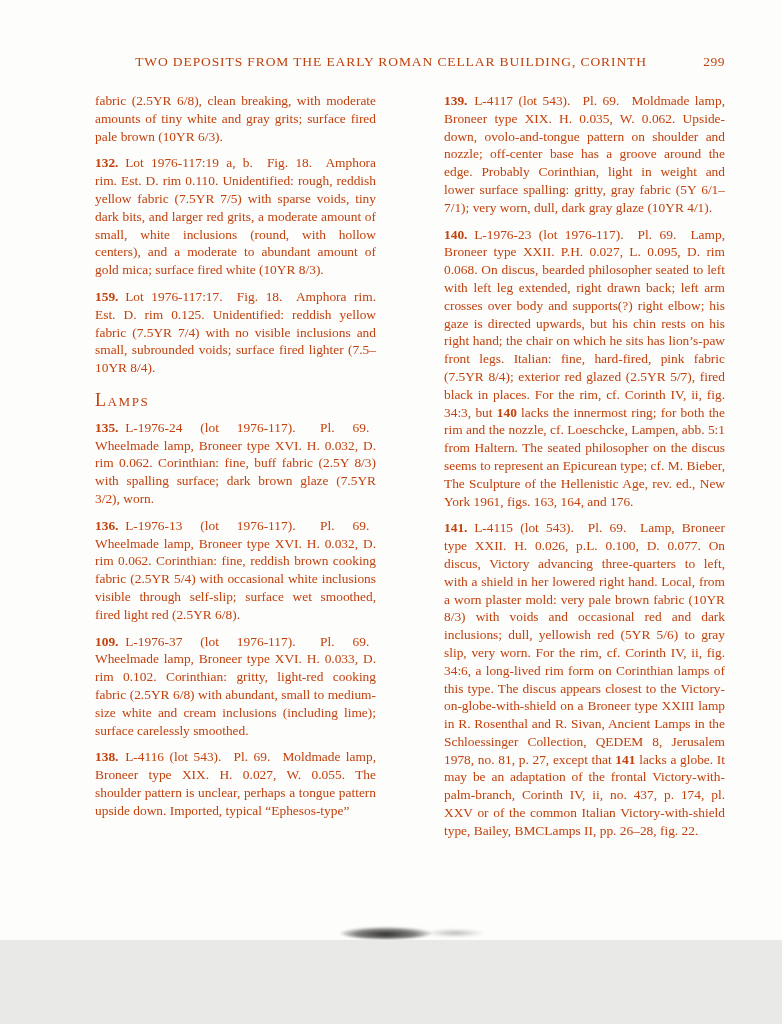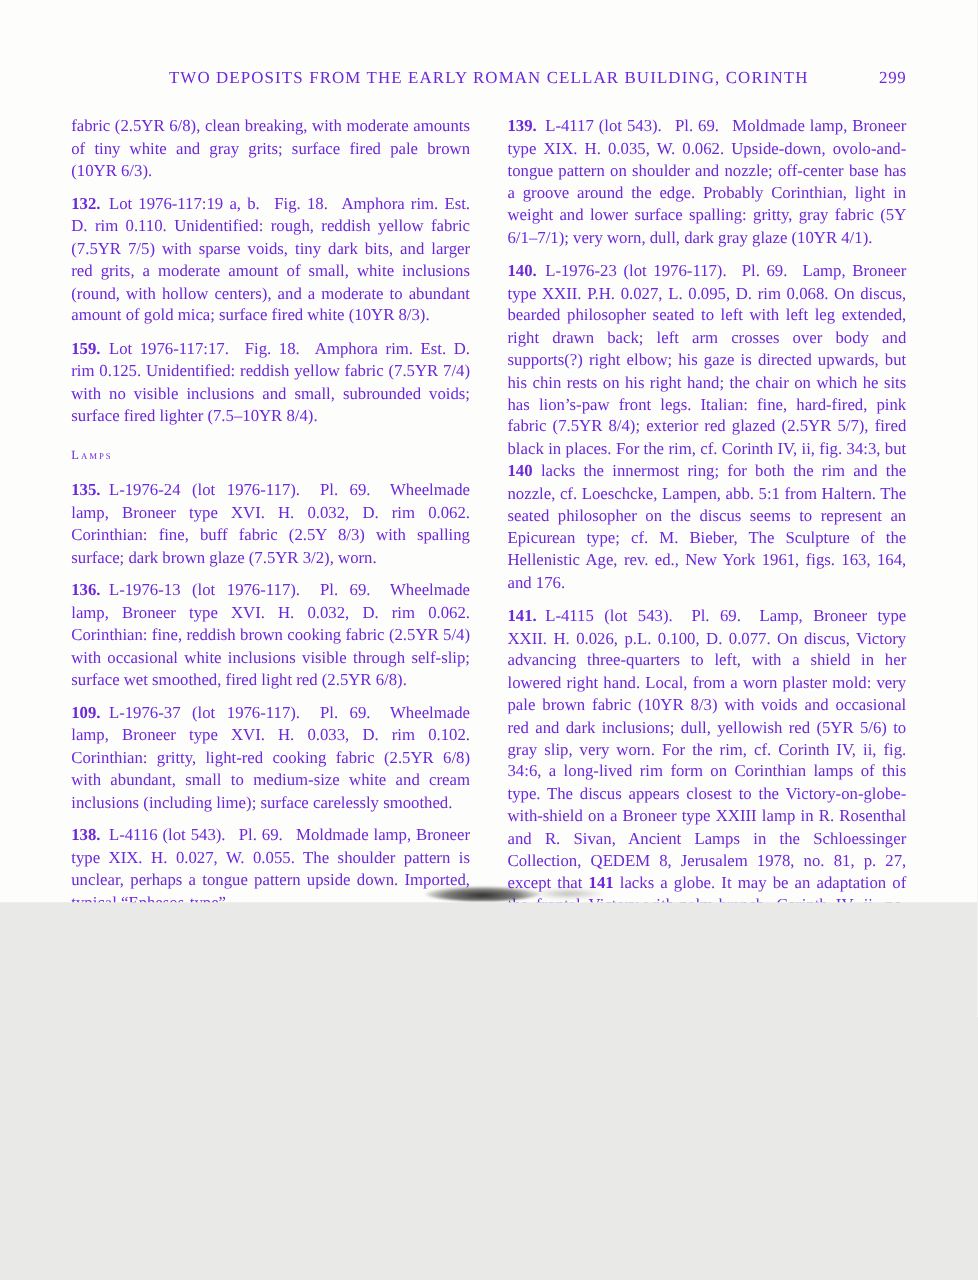--- a/index.html
+++ b/index.html
@@ -3,26 +3,26 @@
 <meta charset="utf-8">
 <style>
   html, body {
     margin: 0;
     padding: 0;
     background: #e9e9e7;
   }
   .page {
     position: relative;
     width: 782px;
-    height: 722px;
+    height: 940px;
     margin: 0 auto;
     background: #fdfdfc;
     overflow: hidden;
     font-family: "Liberation Serif", serif;
-    color: #6d28d9;
+    color: #c2410c;
   }
   .running-head {
     position: absolute;
     top: 54px;
     left: 57px;
     width: 668px;
     height: 20px;
   }
   .running-title {
     text-align: center;
@@ -44,30 +44,31 @@
     width: 668px;
     display: flex;
     gap: 30px;
   }
   .col {
     flex: 1 1 0;
     min-width: 0;
     font-size: 13.4px;
     line-height: 17.8px;
     text-align: justify;
+    margin-left: 38px;
   }
   .col p {
     margin: 0 0 9px 0;
   }
   .col p.paragraph {
     margin-bottom: 9px;
   }
   .heading {
     margin: 15px 0 9px 0;
-    font-size: 10px;
+    font-size: 18px;
     font-variant: small-caps;
     letter-spacing: 1.6px;
     font-weight: normal;
   }
   .bold { font-weight: bold; }
   .italic { }
   
   .smudge-1 {
     position: absolute;
     left: 340px;

